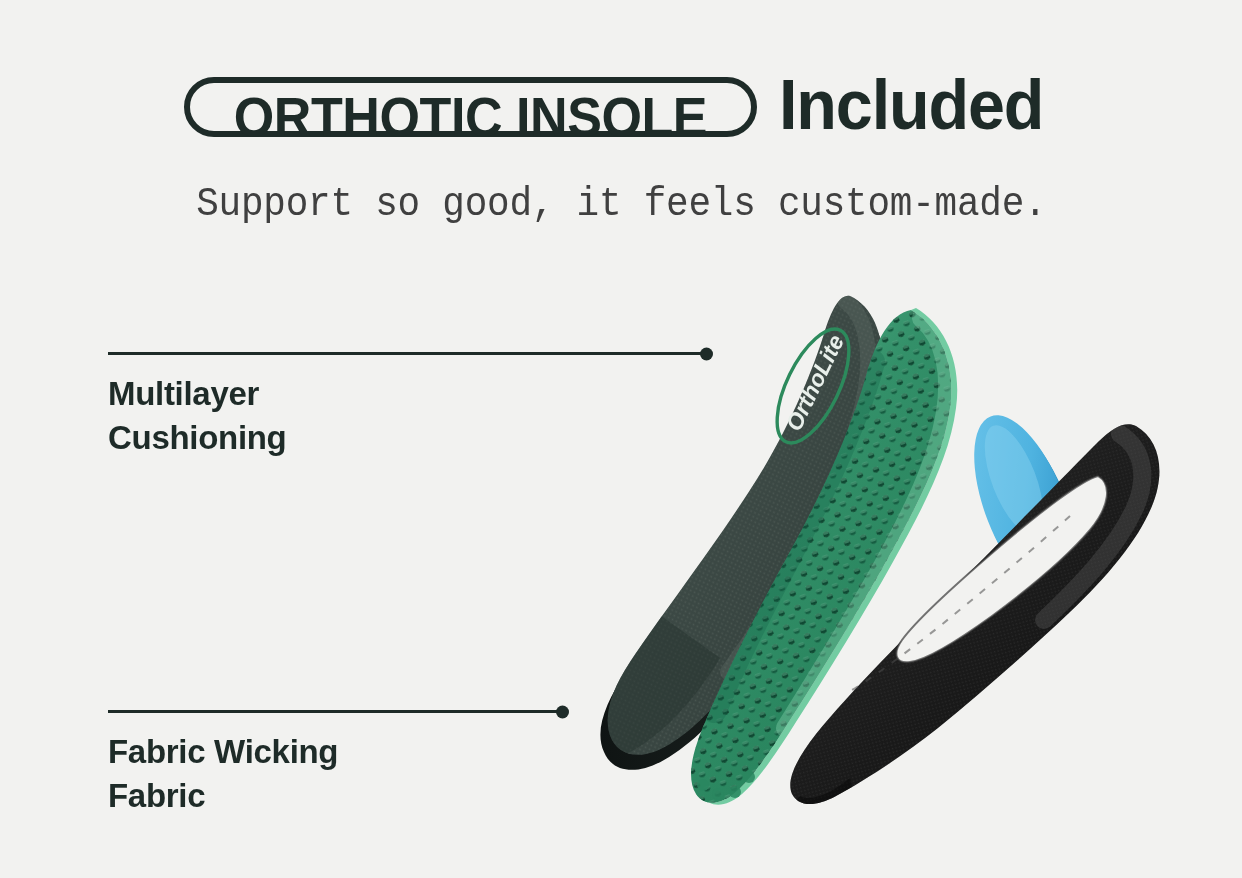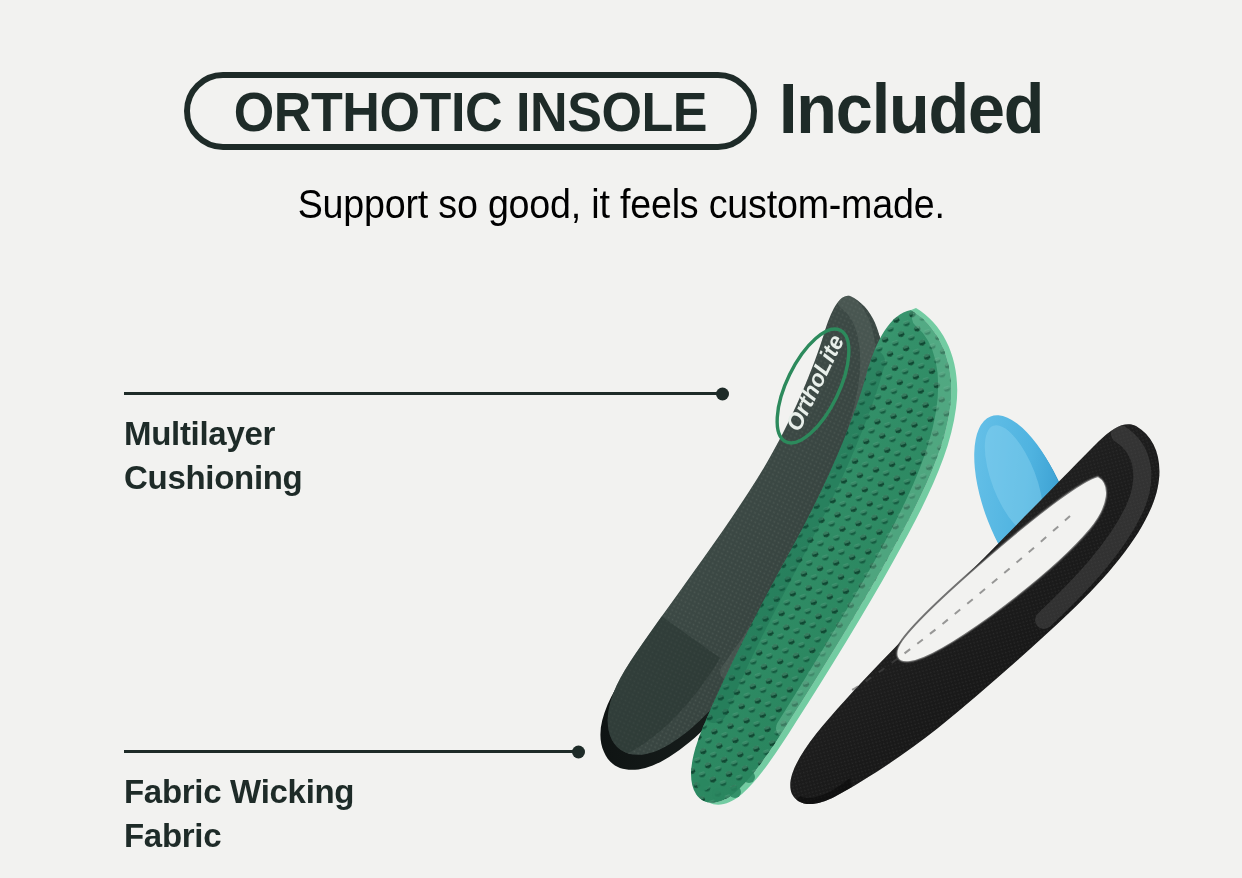--- a/index.html
+++ b/index.html
@@ -25,27 +25,26 @@
     left: 0;
     top: 72px;
     width: 1242px;
     display: flex;
     align-items: center;
     justify-content: center;
     gap: 22px;
   }
   .pill {
     display: inline-flex;
-    align-items: center;
     justify-content: center;
     border: 6px solid #1E2B28;
     border-radius: 60px;
-    padding: 12px 26px 10px 26px;
+    padding: 6px 26px 10px 26px;
     box-sizing: border-box;
-    height: 78px;
+    height: 60px;
   }
   .pill-text {
     font-size: 56px;
     font-weight: 700;
     letter-spacing: -0.5px;
     color: #1E2B28;
     line-height: 1;
     transform: scaleX(0.93);
     transform-origin: center;
     white-space: nowrap;
@@ -63,33 +62,33 @@
     top: -2px;
   }
   .subtitle {
     position: absolute;
     left: 0;
     top: 182px;
     width: 1242px;
     text-align: center;
     font-size: 40px;
     font-weight: 400;
-    color: #000000;
+    color: #404040;
     letter-spacing: -0.2px;
+    font-family: Liberation Mono, monospace;
   }
   .subtitle span {
     display: inline-block;
     transform: scaleX(0.94);
   }
 
   
   .feature {
     position: absolute;
-    left: 124px;
-    margin-top: 40px;
+    left: 108px;
   }
   .feature-rule {
     position: relative;
     height: 3px;
     background: #1E2B28;
   }
   .feature-dot {
     position: absolute;
     right: -5px;
     top: 50%;

